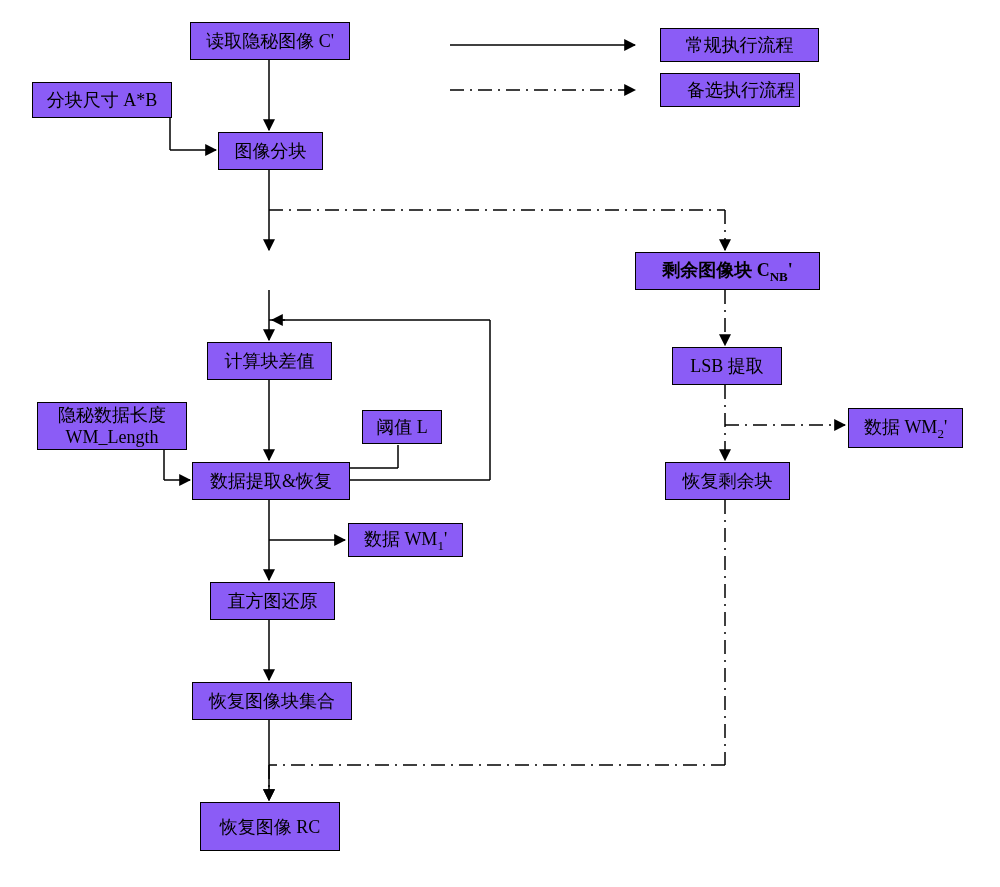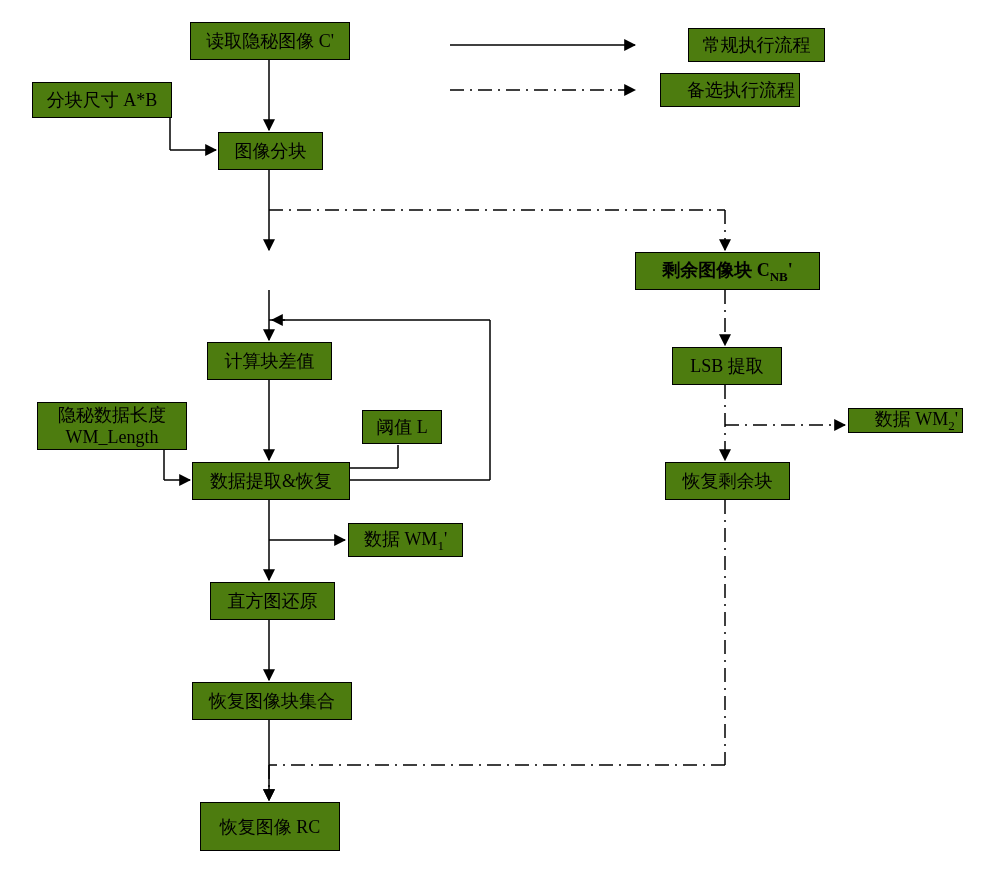--- a/index.html
+++ b/index.html
@@ -11,21 +11,21 @@
     color: #000;
   }
   .canvas {
     position: relative;
     width: 1000px;
     height: 887px;
   }
   .box {
     position: absolute;
     border: 1.5px solid #000;
-    background: #4d7c0f;
+    background: #8b5cf6;
     display: flex;
     align-items: center;
     justify-content: center;
     text-align: center;
     padding: 2px 4px;
     box-sizing: border-box;
     white-space: nowrap;
   }
   svg.overlay {
     position: absolute;
@@ -123,21 +123,21 @@
     <line x1="725" y1="385" x2="725" y2="460" stroke="#000" stroke-width="1.5" stroke-dasharray="14 6 2 6" marker-end="url(#arrow)"></line>
 
     <line x1="725" y1="425" x2="845" y2="425" stroke="#000" stroke-width="1.5" stroke-dasharray="14 6 2 6" marker-end="url(#arrow)"></line>
 
     <line x1="725" y1="500" x2="725" y2="765" stroke="#000" stroke-width="1.5" stroke-dasharray="14 6 2 6"></line>
     <line x1="725" y1="765" x2="269" y2="765" stroke="#000" stroke-width="1.5" stroke-dasharray="14 6 2 6"></line>
     <line x1="269" y1="765" x2="269" y2="800" stroke="#000" stroke-width="1.5" stroke-dasharray="14 6 2 6" marker-end="url(#arrow)"></line>
 
   </svg>
 
-  <div class="box" style="left:660px; top:28px; width:137px; height:34px;margin-left:28px;">
+  <div class="box" style="left:660px; top:28px; width:159px; height:34px;">
     <span>常规执行流程</span>
   </div>
   <div class="box" style="left:660px; top:73px; width:140px; height:34px;justify-content:flex-end;">
     <span>备选执行流程</span>
   </div>
 
   <div class="box" style="left:190px; top:22px; width:160px; height:38px;">
     <span>读取隐秘图像 C'</span>
   </div>
 
@@ -190,21 +190,21 @@
   <div class="box" style="left:635px; top:252px; width:185px; height:38px;font-weight:bold;">
     <span class="nowrap">
       <span>剩余图像块 C</span><span class="sub">NB</span><span>'</span>
     </span>
   </div>
 
   <div class="box" style="left:672px; top:347px; width:110px; height:38px;">
     <span>LSB 提取</span>
   </div>
 
-  <div class="box" style="left:848px; top:408px; width:115px; height:25px;justify-content:flex-end;">
+  <div class="box" style="left:848px; top:408px; width:115px; height:40px;">
     <span class="nowrap">
       <span>数据 WM</span><span class="sub">2</span><span>'</span>
     </span>
   </div>
 
   <div class="box" style="left:665px; top:462px; width:125px; height:38px;">
     <span>恢复剩余块</span>
   </div>
 
 </div>

